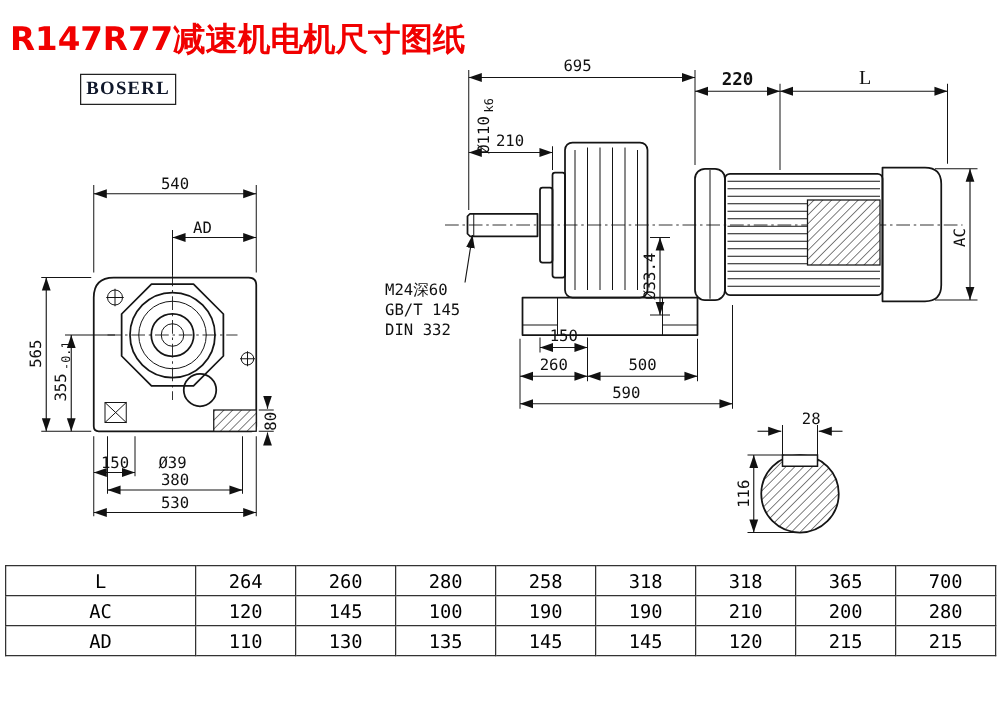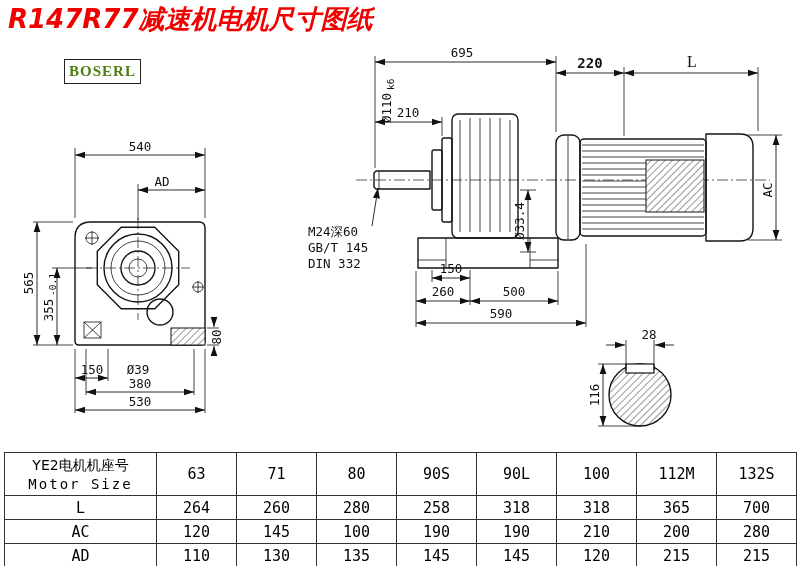--- a/index.html
+++ b/index.html
@@ -1,19 +1,19 @@
 <!DOCTYPE html>
 <html><head>
 <meta charset="utf-8">
 <style>
   html,body{margin:0;padding:0;background:#fff;}
   body{position:relative;width:800px;height:566px;overflow:hidden;font-family:"DejaVu Sans",sans-serif;}
-  .title{position:absolute;left:8px;top:2px;font-size:26px;font-weight:bold;color:#f10000;white-space:nowrap;font-style:italic;}
+  .title{position:absolute;left:8px;top:14px;font-size:26px;font-weight:bold;color:#f10000;white-space:nowrap;}
   .logo{position:absolute;left:64px;top:59px;width:77px;height:25px;border:1px solid #222;box-sizing:border-box;
-        color:#4d7c0f;font:bold 15px "Liberation Serif",serif;text-align:center;line-height:23px;letter-spacing:1px;}
+        color:#0f172a;font:bold 15px "Liberation Serif",serif;text-align:center;line-height:23px;letter-spacing:1px;}
   svg.draw{position:absolute;left:0;top:40px;}
   
   .ol{fill:none;stroke:#151515;stroke-width:1.4;stroke-linejoin:round;}
   .tn{fill:none;stroke:#151515;stroke-width:0.8;}
   .cl{fill:none;stroke:#151515;stroke-width:0.7;stroke-dasharray:11 3 2 3;}
   .dm{fill:none;stroke:#151515;stroke-width:0.9;marker-start:url(#ar);marker-end:url(#ar);}
   .dm1{fill:none;stroke:#151515;stroke-width:0.9;marker-end:url(#ar);}
   text.d{font:12.5px "DejaVu Sans Mono",monospace;fill:#111;}
   text.db{font:bold 14px "DejaVu Sans Mono",monospace;fill:#111;}
   text.dL{font:16px "Liberation Serif",serif;fill:#111;}
@@ -247,34 +247,20 @@
       <col class="cn">
       <col class="cn">
       <col class="cn">
       <col class="cn">
       <col class="cn">
       <col class="cn">
       <col class="cn">
       <col class="cn">
     </colgroup>
   <tbody>
-      <tr class="hd">
-    <th>
-      <div class="h1">YE2电机机座号</div>
-      <div class="h2">Motor Size</div>
-    </th>
-    <td class="num">63</td>
-    <td class="num">71</td>
-    <td class="num">80</td>
-    <td class="num">90S</td>
-    <td class="num">90L</td>
-    <td class="num">100</td>
-    <td class="num">112M</td>
-    <td class="num">132S</td>
-  </tr>
   <tr class="dr">
     <td class="lab">L</td>
     <td class="num">264</td>
     <td class="num">260</td>
     <td class="num">280</td>
     <td class="num">258</td>
     <td class="num">318</td>
     <td class="num">318</td>
     <td class="num">365</td>
     <td class="num">700</td>

